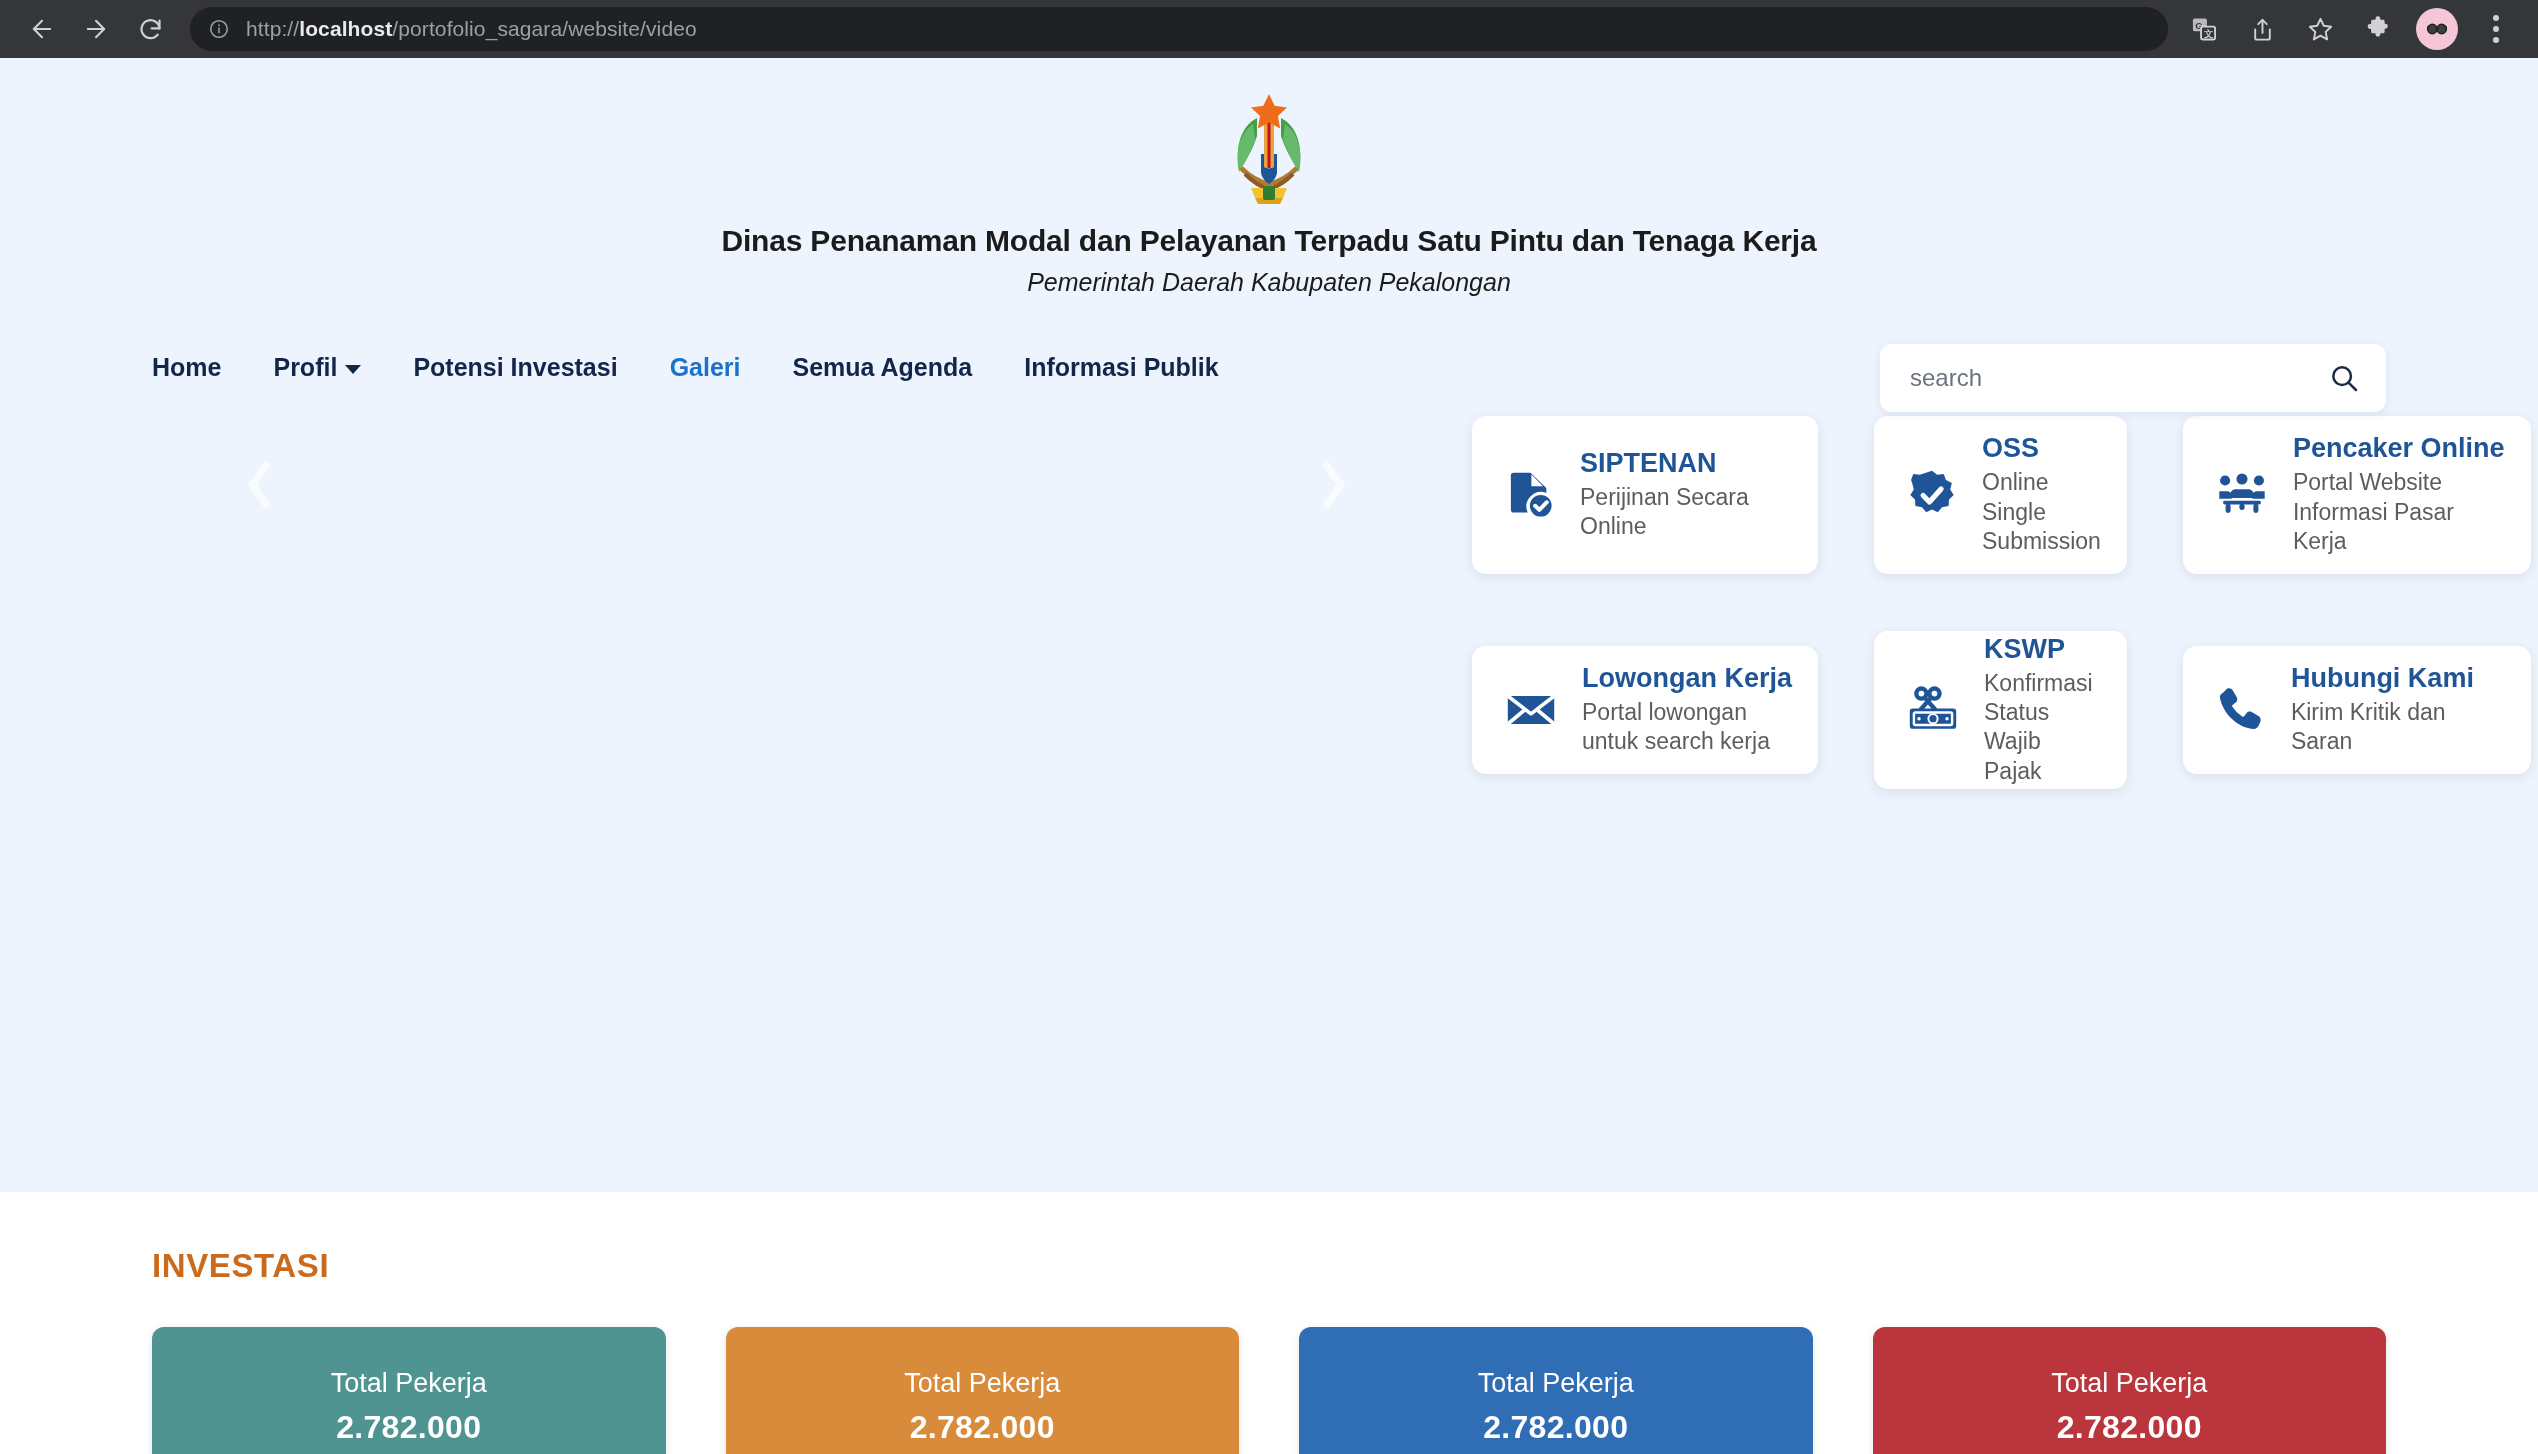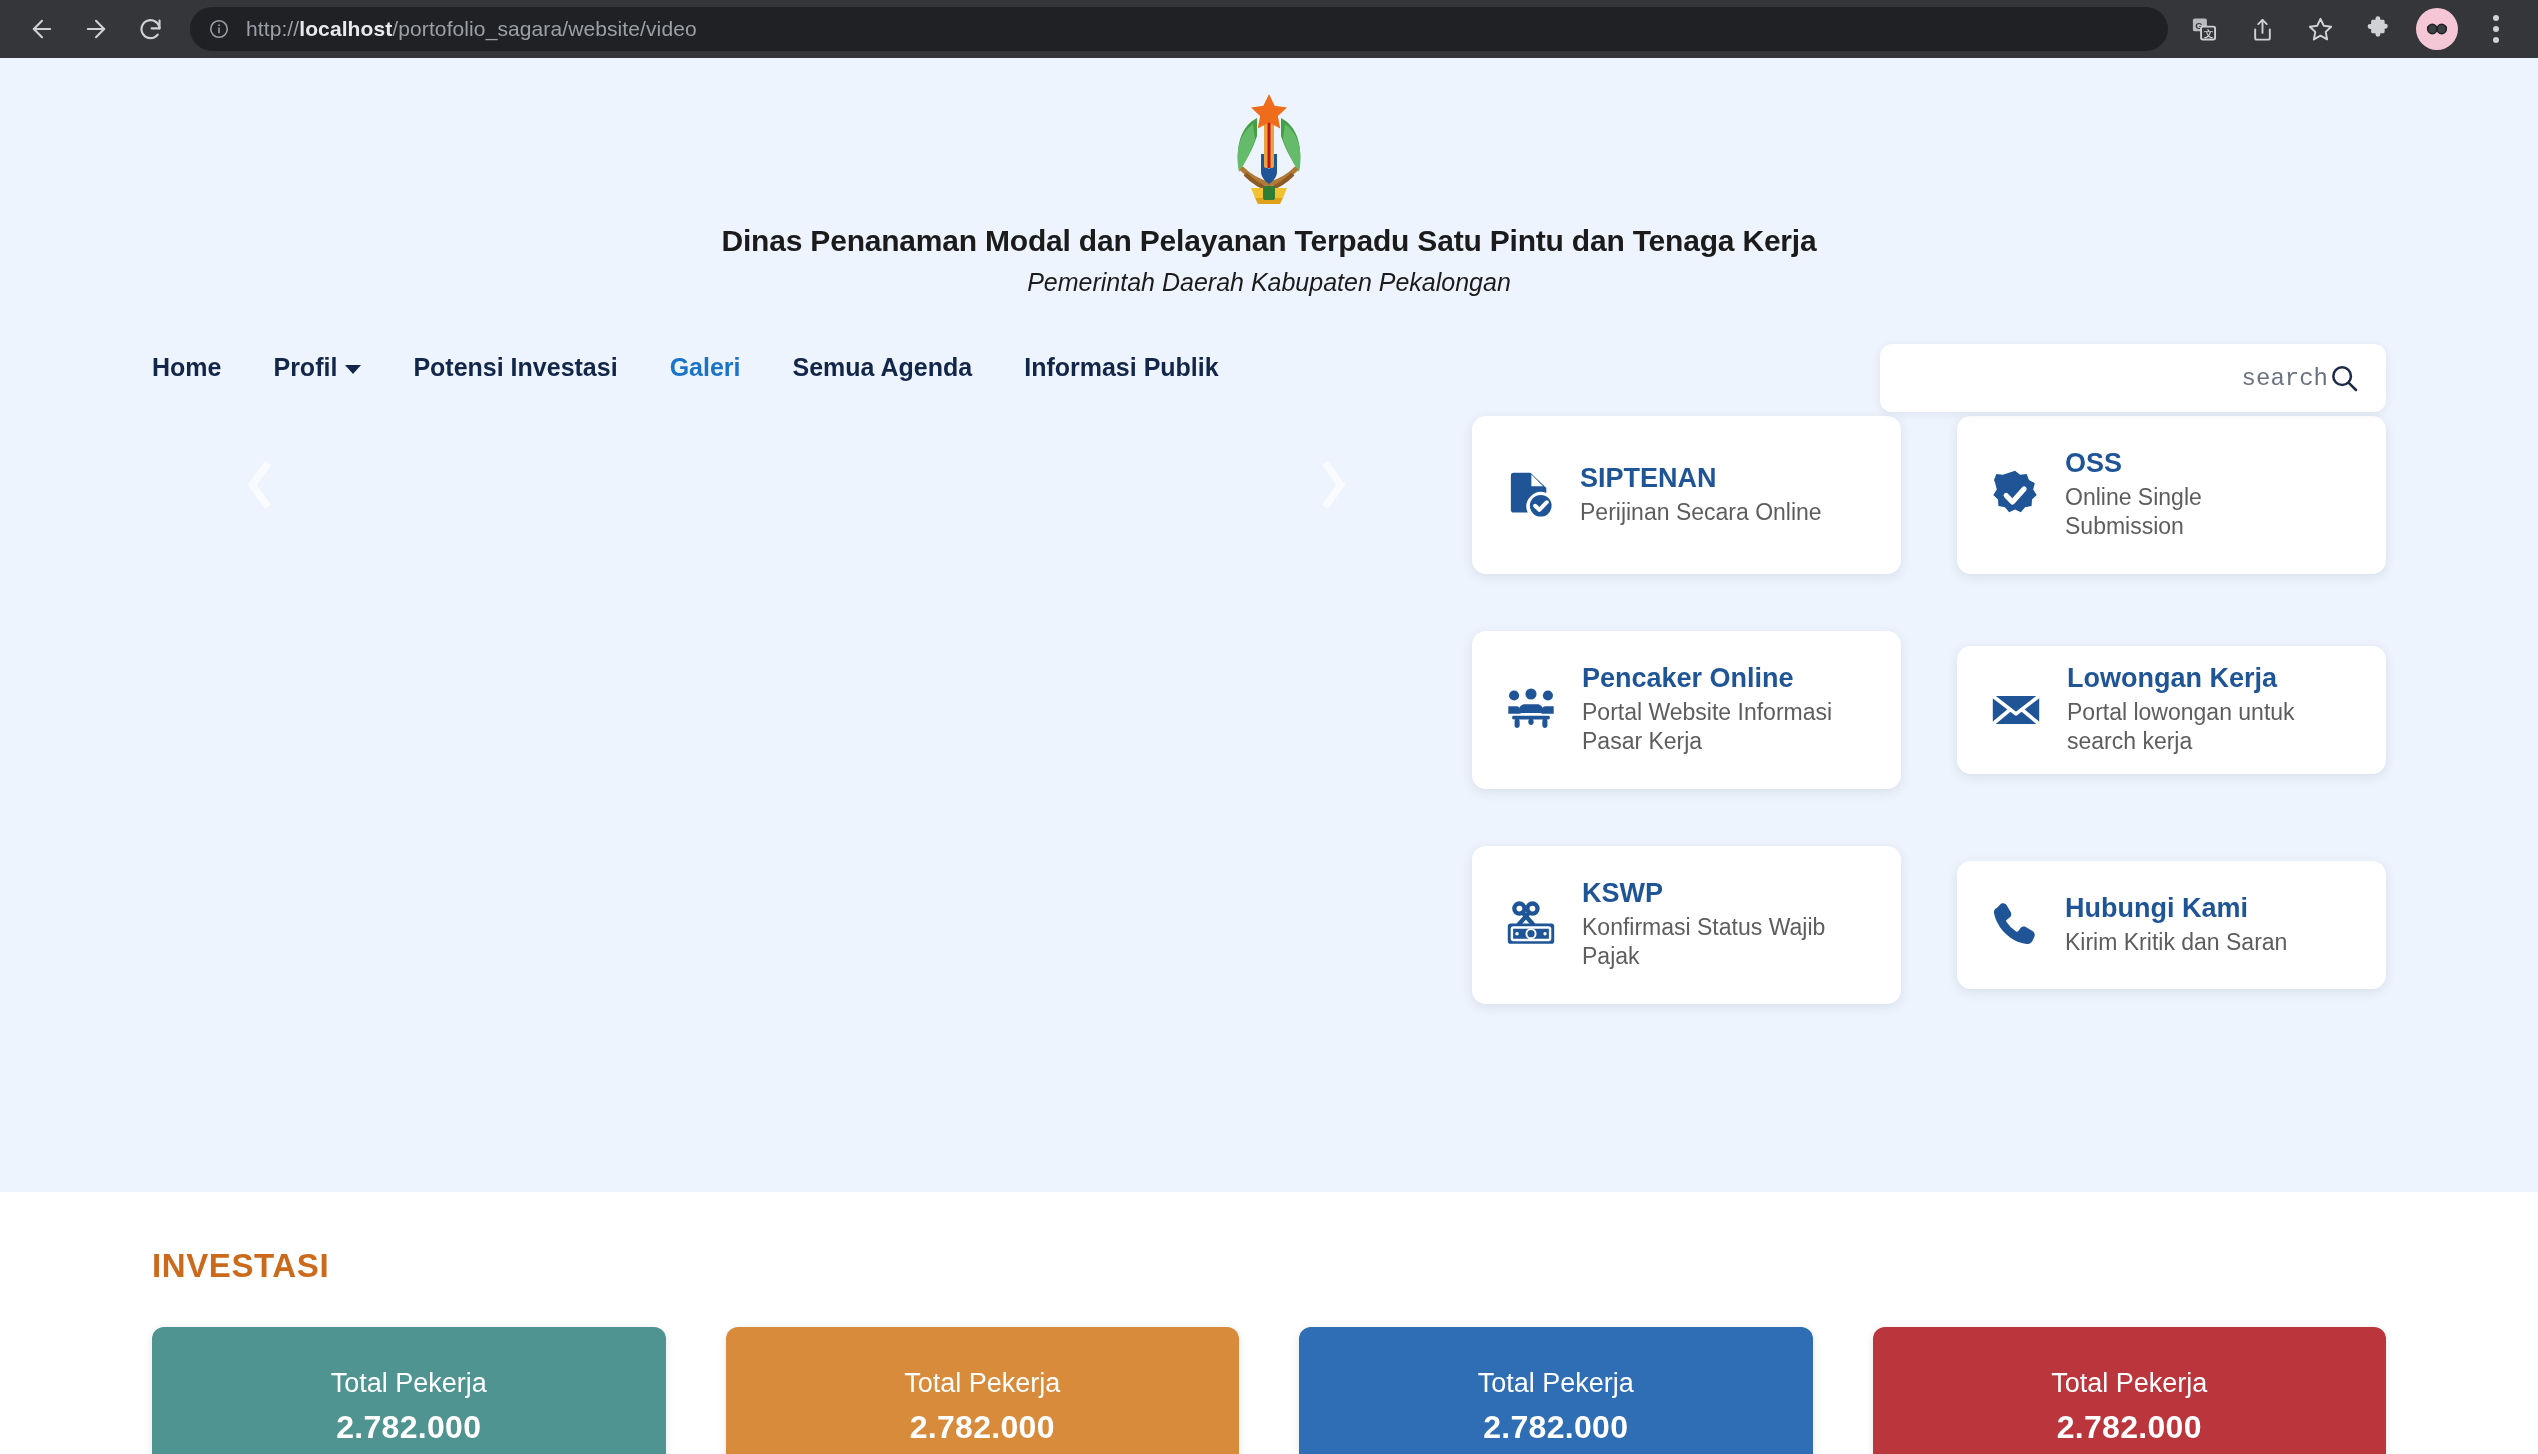--- a/index.html
+++ b/index.html
@@ -149,22 +149,21 @@
     align-items: center;
     padding: 0 26px 0 30px;
   }
   .search-input {
     flex: 1 1 auto;
     border: none;
     outline: none;
     font-size: 24px;
     color: #4d4d4d;
     background: transparent;
-    font-family: Liberation Mono, monospace;
-    text-align: right;
+    font-family: Liberation Sans, sans-serif;
   }
   .search-input::placeholder { color: #6b7280; opacity: 1; }
   .search-icon-btn { color: #1d2b4a; display: flex; align-items: center; }
 
   
   .hero-body {
     display: flex;
     margin-top: 34px;
     padding: 0 152px;
     gap: 0;
@@ -179,21 +178,21 @@
     top: 38px;
     color: #ffffff;
     opacity: .72;
   }
   .car-arrow.prev { left: 85px; }
   .car-arrow.next { left: 1160px; }
 
   .services {
     flex: 1 1 auto;
     display: grid;
-    grid-template-columns: 1fr 1fr;
+    grid-template-columns: 1fr 1fr 1fr;
     grid-auto-rows: 158px;
     column-gap: 56px;
     row-gap: 57px;
     padding-left: 0;
     align-content: start;
   }
   .svc-card {
     background: #ffffff;
     border-radius: 14px;
     box-shadow: 0 3px 12px rgba(25,50,90,.10);

